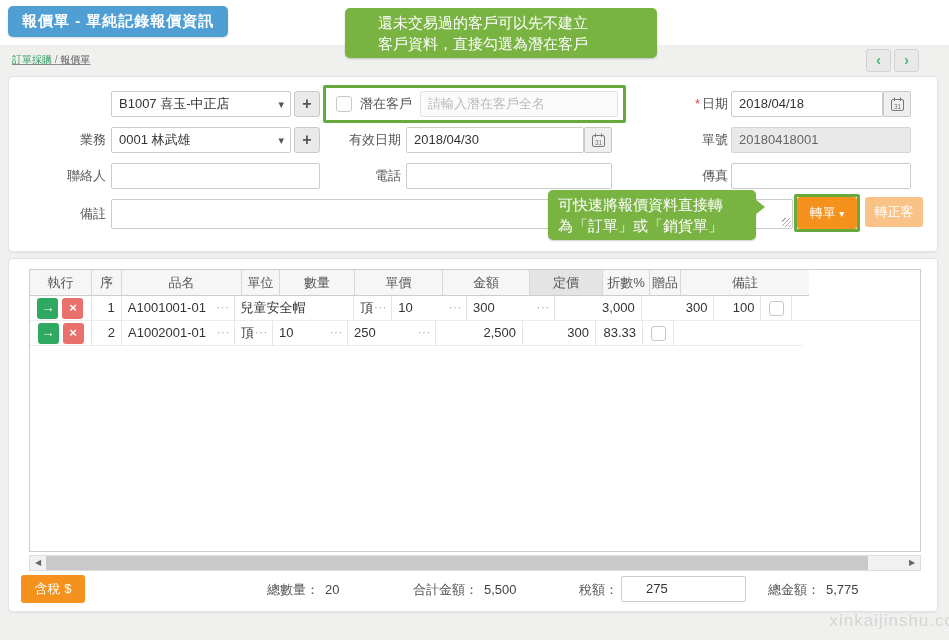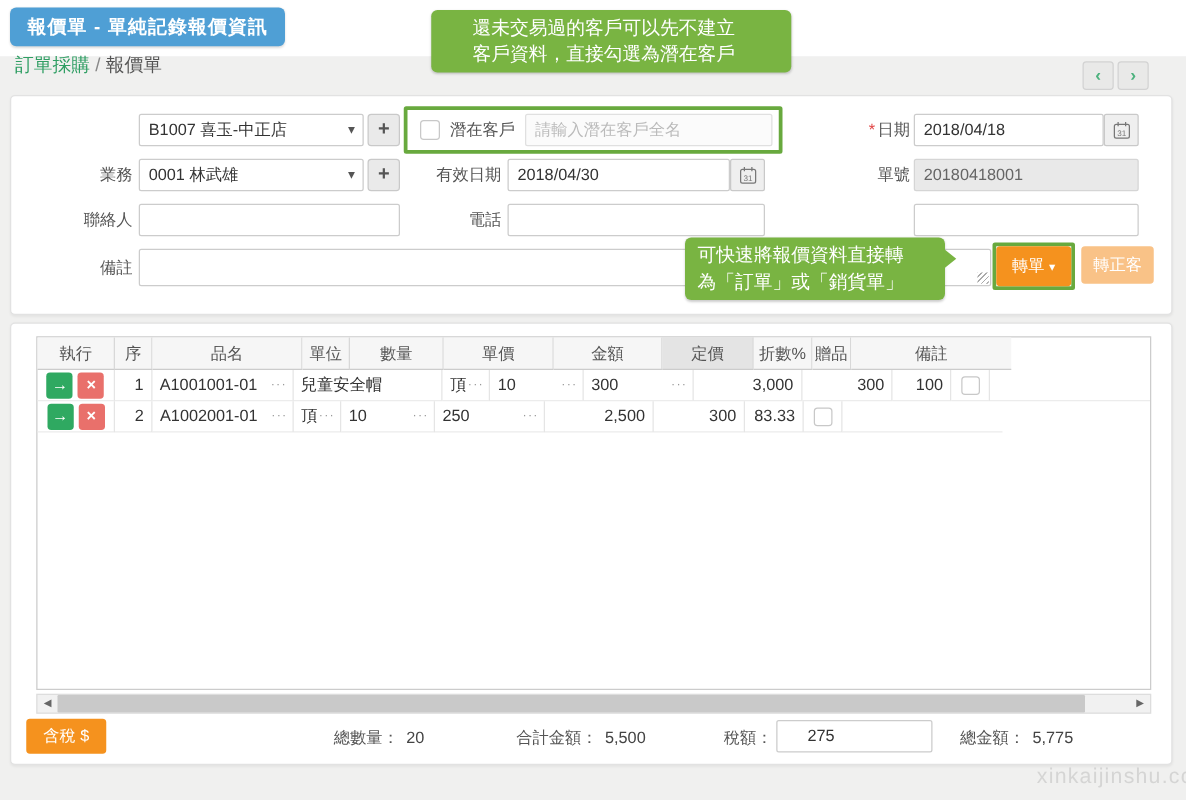--- a/index.html
+++ b/index.html
@@ -10,21 +10,21 @@
 
   .title-badge { position:absolute; left:8px; top:6px; background:#4f9fd5; color:#fff;
     font-size:15px; font-weight:bold; padding:6px 14px; border-radius:5px; letter-spacing:1px;
     box-shadow:0 1px 2px rgba(0,0,0,.15); }
 
   .tooltip { position:absolute; background:#79b442; color:#fff; font-size:15px; line-height:21px;
     padding:4px 10px; border-radius:5px; box-shadow:0 1px 2px rgba(0,0,0,.2); z-index:30; }
   .tooltip .arrow-right { position:absolute; right:-9px; top:9px; width:0; height:0;
     border-top:8px solid transparent; border-bottom:8px solid transparent; border-left:10px solid #79b442; }
 
-  .breadcrumb { position:absolute; left:12px; top:43px; font-size:15px; color:#888; }
+  .breadcrumb { position:absolute; left:12px; top:53px; font-size:10px; color:#888;text-decoration:underline; }
   .breadcrumb .crumb-green { color:#2f9e63; }
   .breadcrumb .crumb-current { color:#555; }
 
   .nav-btn { position:absolute; top:49px; width:25px; height:23px; background:#e9e9e8;
     border:1px solid #d2d2d2; border-radius:3px; color:#4db27e; font-size:14px; font-weight:bold;
     text-align:center; line-height:21px; cursor:pointer; }
 
   .panel { position:absolute; left:8px; width:930px; background:#fff; border:1px solid #e2e2e2;
     border-radius:4px; box-shadow:0 1px 2px rgba(0,0,0,.05); }
   #panel-form { top:76px; height:176px; }
@@ -89,21 +89,21 @@
   .cal-ic { display:block; }
 </style>
 </head>
 <body>
 
 <div id="stage">
   <div class="grey-band"></div>
 
   <div class="title-badge">報價單 - 單純記錄報價資訊</div>
 
-  <div class="tooltip" style="left:345px;top:8px;width:288px;padding-left:33px;">
+  <div class="tooltip" style="left:345px;top:8px;width:312px;padding-left:33px;">
     <div>還未交易過的客戶可以先不建立</div>
     <div>客戶資料，直接勾選為潛在客戶</div>
   </div>
 
   <div class="breadcrumb">
     <span class="crumb-green">訂單採購</span>
     <span>/</span>
     <span class="crumb-current">報價單</span>
   </div>
 
@@ -173,20 +173,21 @@
     <div class="input readonly" style="left:722px;top:50px;width:180px;">
       <span>20180418001</span>
     </div>
 
     <div class="flabel" style="left:0;top:86px;width:97px;">聯絡人</div>
     <div class="input" style="left:102px;top:86px;width:209px;"><span></span></div>
 
     <div class="flabel" style="left:300px;top:86px;width:92px;">電話</div>
     <div class="input" style="left:397px;top:86px;width:206px;"><span></span></div>
 
+    <div class="flabel" style="left:620px;top:86px;width:99px;">傳真</div>
     <div class="input" style="left:722px;top:86px;width:180px;"><span></span></div>
 
     <div class="flabel" style="left:0;top:124px;width:97px;">備註</div>
     <div class="textarea-box input" style="left:102px;top:122px;width:682px;">
       <span></span>
       <span class="grip"></span>
     </div>
 
     <div class="green-outline" style="left:785px;top:117px;width:66px;height:38px;">
       <div class="btn-orange" style="position:absolute;left:0;top:0;width:60px;height:32px;line-height:32px;">

